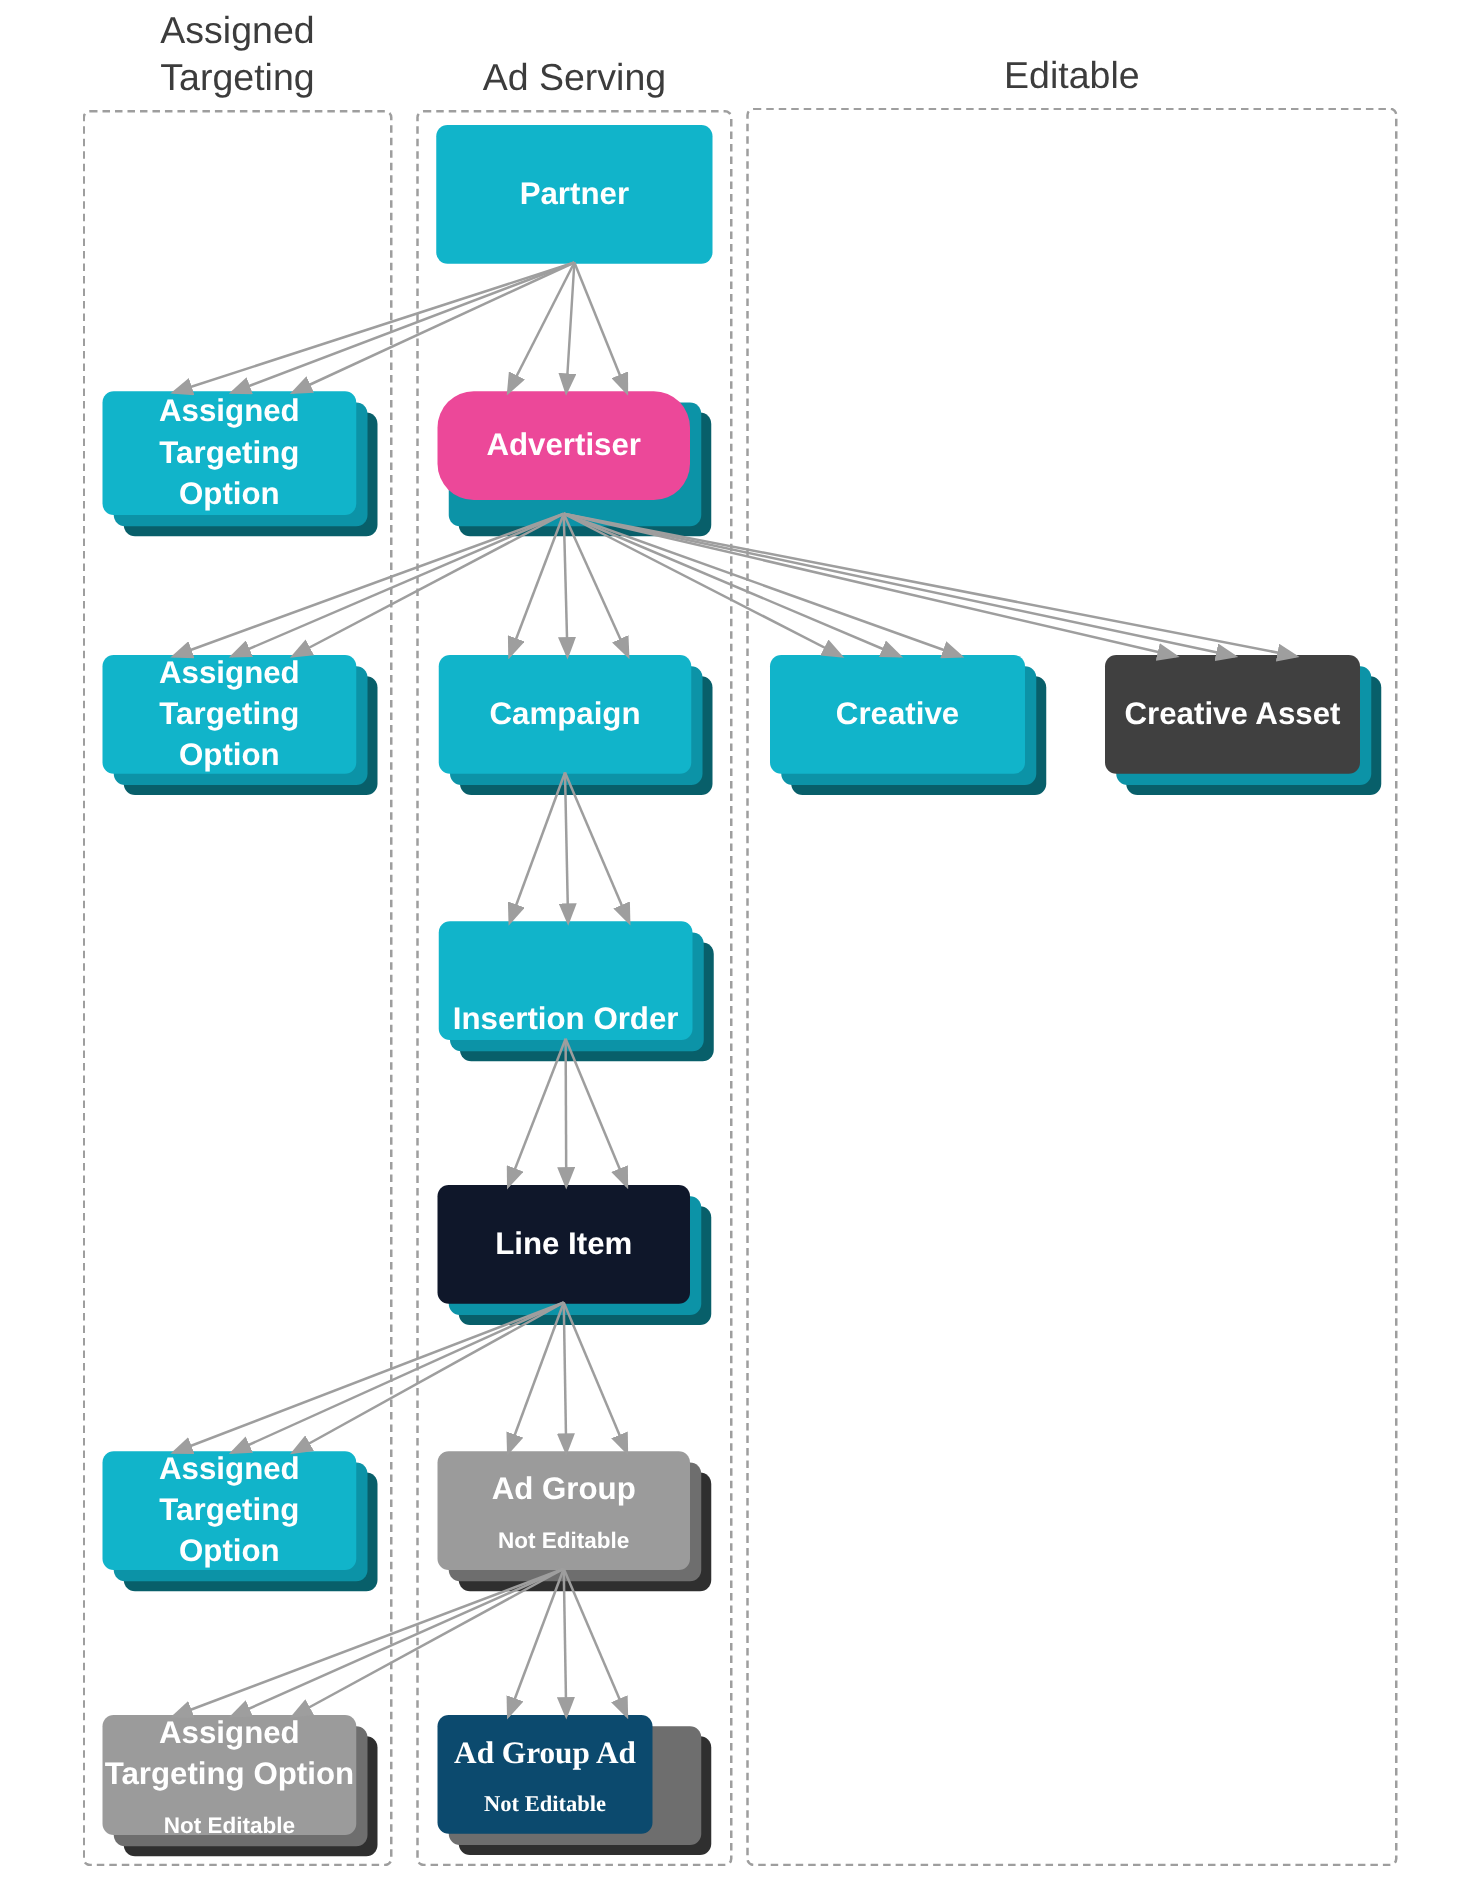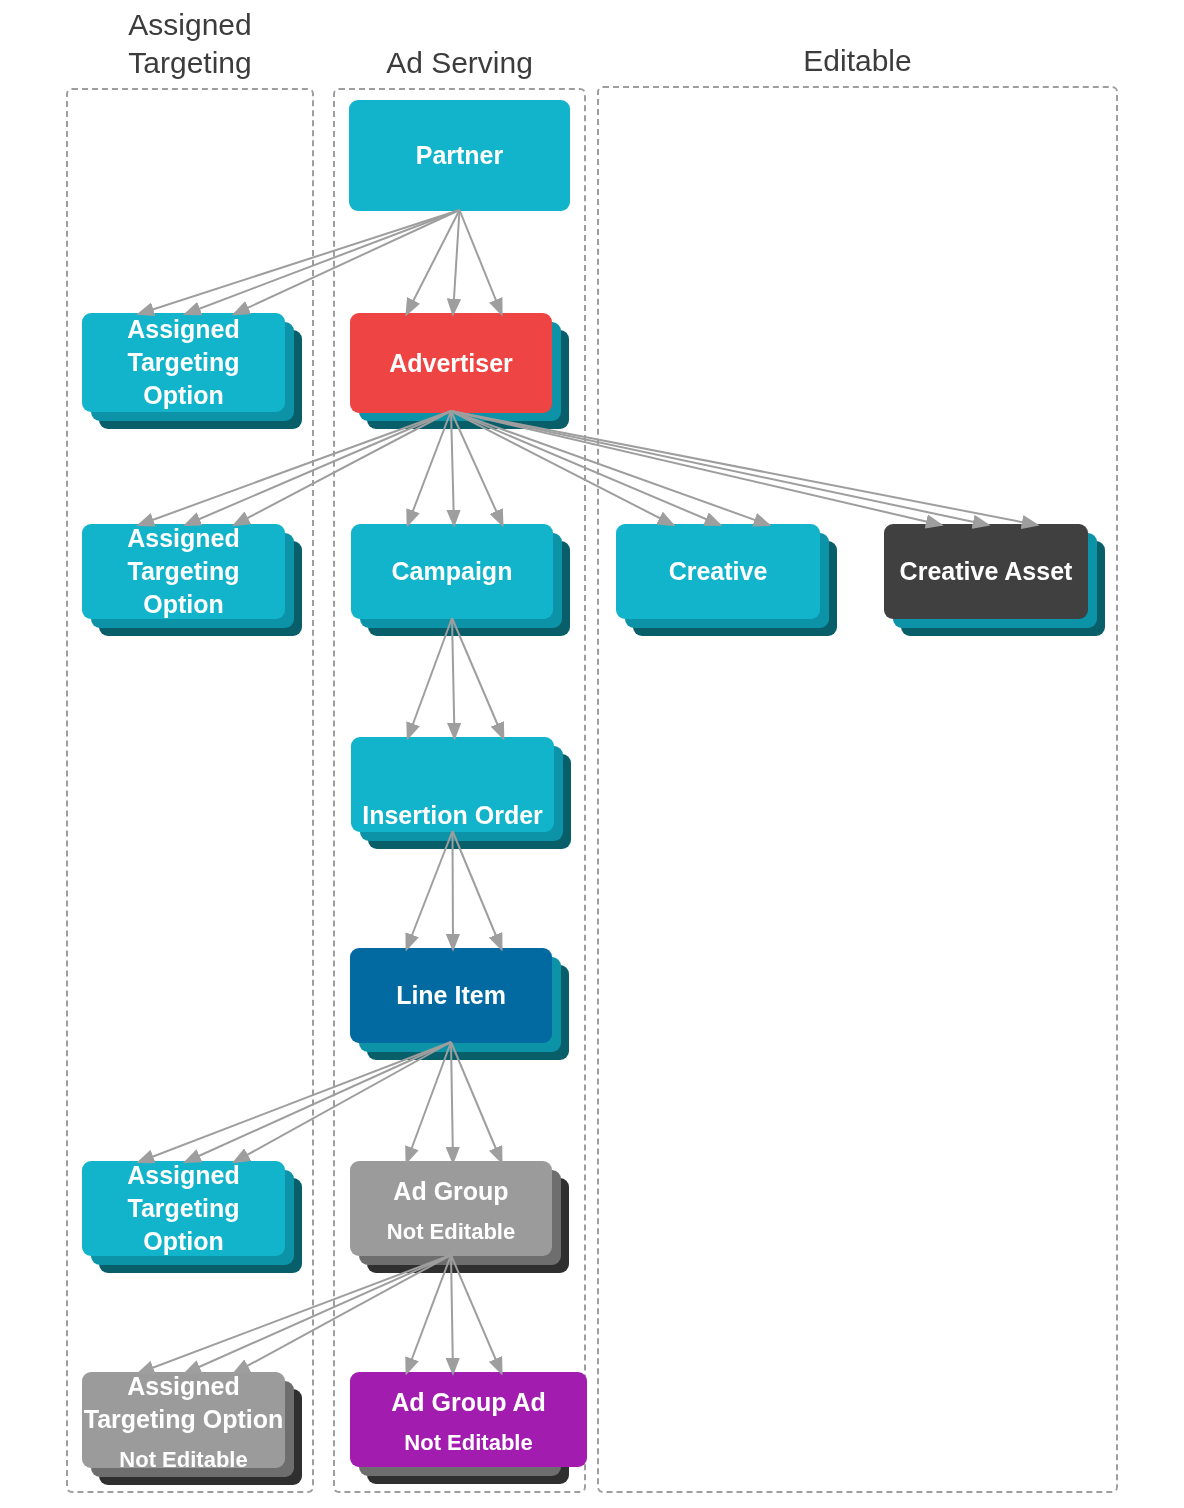--- a/index.html
+++ b/index.html
@@ -2,21 +2,21 @@
 <html><head>
 <meta charset="utf-8">
 <style>
   html,body{margin:0;padding:0;background:#ffffff;}
   body{font-family:"Liberation Sans", sans-serif;}
   #canvas{position:relative;width:1184px;height:1508px;background:#ffffff;overflow:hidden;}
   .column{position:absolute;border:2px dashed #9e9e9e;border-radius:6px;box-sizing:border-box;z-index:1;background:transparent;}
   .col-title{position:absolute;text-align:center;font-size:30px;line-height:38px;font-weight:400;color:#3c3c3c;z-index:2;}
   .node-layer{position:absolute;border-radius:9px;z-index:3;}
   .node-front{position:absolute;border-radius:9px;z-index:4;display:flex;flex-direction:column;align-items:center;justify-content:center;color:#ffffff;font-weight:bold;font-size:25px;line-height:33px;text-align:center;}
-  .node-sub{font-size:22px;line-height:22px;margin-top:13px;font-weight:bold;}
+  .node-sub{font-size:18px;line-height:22px;margin-top:13px;font-weight:bold;}
   #edges{position:absolute;left:0;top:0;z-index:6;pointer-events:none;}
 </style>
 </head>
 <body>
 
 <div id="canvas">
     <div class="column" style="left: 66px; top: 88px; width: 248px; height: 1405px; border-color: rgb(158, 158, 158);"></div>
     <div class="col-title" style="left: 66px; width: 248px; top: 6px; color: rgb(60, 60, 60);">
       <div class="title-line">Assigned</div>
       <div class="title-line">Targeting</div>
@@ -34,21 +34,21 @@
     </div>
     <div class="node-layer" style="left: 99px; top: 330px; width: 203px; height: 99px; background: rgb(8, 95, 106);"></div>
     <div class="node-layer" style="left: 91px; top: 322px; width: 203px; height: 99px; background: rgb(12, 147, 167);"></div>
     <div class="node-front" style="left: 82px; top: 313px; width: 203px; height: 99px; background: rgb(17, 180, 202); color: rgb(255, 255, 255);">
       <div class="node-line">Assigned</div>
       <div class="node-line">Targeting</div>
       <div class="node-line">Option</div>
     </div>
     <div class="node-layer" style="left: 367px; top: 330px; width: 202px; height: 99px; background: rgb(8, 95, 106);"></div>
     <div class="node-layer" style="left: 359px; top: 322px; width: 202px; height: 99px; background: rgb(12, 147, 167);"></div>
-    <div class="node-front" style="left: 350px; top: 313px; width: 202px; height: 100px; background: #ef4444; color: rgb(255, 255, 255);">
+    <div class="node-front" style="left: 350px; top: 313px; width: 202px; height: 87px; background: #ec4899; color: rgb(255, 255, 255); border-radius: 29px;">
       <div class="node-line">Advertiser</div>
     </div>
     <div class="node-layer" style="left: 99px; top: 541px; width: 203px; height: 95px; background: rgb(8, 95, 106);"></div>
     <div class="node-layer" style="left: 91px; top: 533px; width: 203px; height: 95px; background: rgb(12, 147, 167);"></div>
     <div class="node-front" style="left: 82px; top: 524px; width: 203px; height: 95px; background: rgb(17, 180, 202); color: rgb(255, 255, 255);">
       <div class="node-line">Assigned</div>
       <div class="node-line">Targeting</div>
       <div class="node-line">Option</div>
     </div>
     <div class="node-layer" style="left: 368px; top: 541px; width: 202px; height: 95px; background: rgb(8, 95, 106);"></div>
@@ -66,21 +66,21 @@
     <div class="node-front" style="left: 884px; top: 524px; width: 204px; height: 95px; background: #404040; color: rgb(255, 255, 255);">
       <div class="node-line">Creative Asset</div>
     </div>
     <div class="node-layer" style="left: 368px; top: 754px; width: 203px; height: 95px; background: rgb(8, 95, 106);"></div>
     <div class="node-layer" style="left: 360px; top: 746px; width: 203px; height: 95px; background: rgb(12, 147, 167);"></div>
     <div class="node-front" style="left: 351px; top: 737px; width: 203px; height: 95px; background: rgb(17, 180, 202); color: rgb(255, 255, 255); justify-content: flex-end;">
       <div class="node-line">Insertion Order</div>
     </div>
     <div class="node-layer" style="left: 367px; top: 965px; width: 202px; height: 95px; background: rgb(8, 95, 106);"></div>
     <div class="node-layer" style="left: 359px; top: 957px; width: 202px; height: 95px; background: rgb(12, 147, 167);"></div>
-    <div class="node-front" style="left: 350px; top: 948px; width: 202px; height: 95px; background: #0369a1; color: rgb(255, 255, 255);">
+    <div class="node-front" style="left: 350px; top: 948px; width: 202px; height: 95px; background: #0f172a; color: rgb(255, 255, 255);">
       <div class="node-line">Line Item</div>
     </div>
     <div class="node-layer" style="left: 99px; top: 1178px; width: 203px; height: 95px; background: rgb(8, 95, 106);"></div>
     <div class="node-layer" style="left: 91px; top: 1170px; width: 203px; height: 95px; background: rgb(12, 147, 167);"></div>
     <div class="node-front" style="left: 82px; top: 1161px; width: 203px; height: 95px; background: rgb(17, 180, 202); color: rgb(255, 255, 255);">
       <div class="node-line">Assigned</div>
       <div class="node-line">Targeting</div>
       <div class="node-line">Option</div>
     </div>
     <div class="node-layer" style="left: 367px; top: 1178px; width: 202px; height: 95px; background: rgb(47, 47, 47);"></div>
@@ -91,21 +91,21 @@
     </div>
     <div class="node-layer" style="left: 99px; top: 1389px; width: 203px; height: 96px; background: rgb(47, 47, 47);"></div>
     <div class="node-layer" style="left: 91px; top: 1381px; width: 203px; height: 96px; background: rgb(110, 110, 110);"></div>
     <div class="node-front" style="left: 82px; top: 1372px; width: 203px; height: 96px; background: rgb(155, 155, 155); color: rgb(255, 255, 255);">
       <div class="node-line">Assigned</div>
       <div class="node-line">Targeting Option</div>
       <div class="node-sub">Not Editable</div>
     </div>
     <div class="node-layer" style="left: 367px; top: 1389px; width: 202px; height: 95px; background: rgb(47, 47, 47);"></div>
     <div class="node-layer" style="left: 359px; top: 1381px; width: 202px; height: 95px; background: rgb(110, 110, 110);"></div>
-    <div class="node-front" style="left: 350px; top: 1372px; width: 237px; height: 95px; background: #a21caf; color: rgb(255, 255, 255);">
+    <div class="node-front" style="left: 350px; top: 1372px; width: 172px; height: 95px; background: #0c4a6e; color: rgb(255, 255, 255); font-family: Liberation Serif, serif;">
       <div class="node-line">Ad Group Ad</div>
       <div class="node-sub">Not Editable</div>
     </div>
     <svg id="edges" width="1184" height="1508" viewBox="0 0 1184 1508" xmlns="http://www.w3.org/2000/svg">
       <defs>
         <marker id="ah" viewBox="0 0 10 8" refX="8.5" refY="4" markerWidth="9" markerHeight="7.2" orient="auto" markerUnits="strokeWidth">
           <path d="M0,0 L10,4 L0,8 Z" fill="#9E9E9E"></path>
         </marker>
       </defs>
       <line x1="459.5" y1="210" x2="138.8" y2="314" stroke="#9E9E9E" stroke-width="2" marker-end="url(#ah)"></line>

